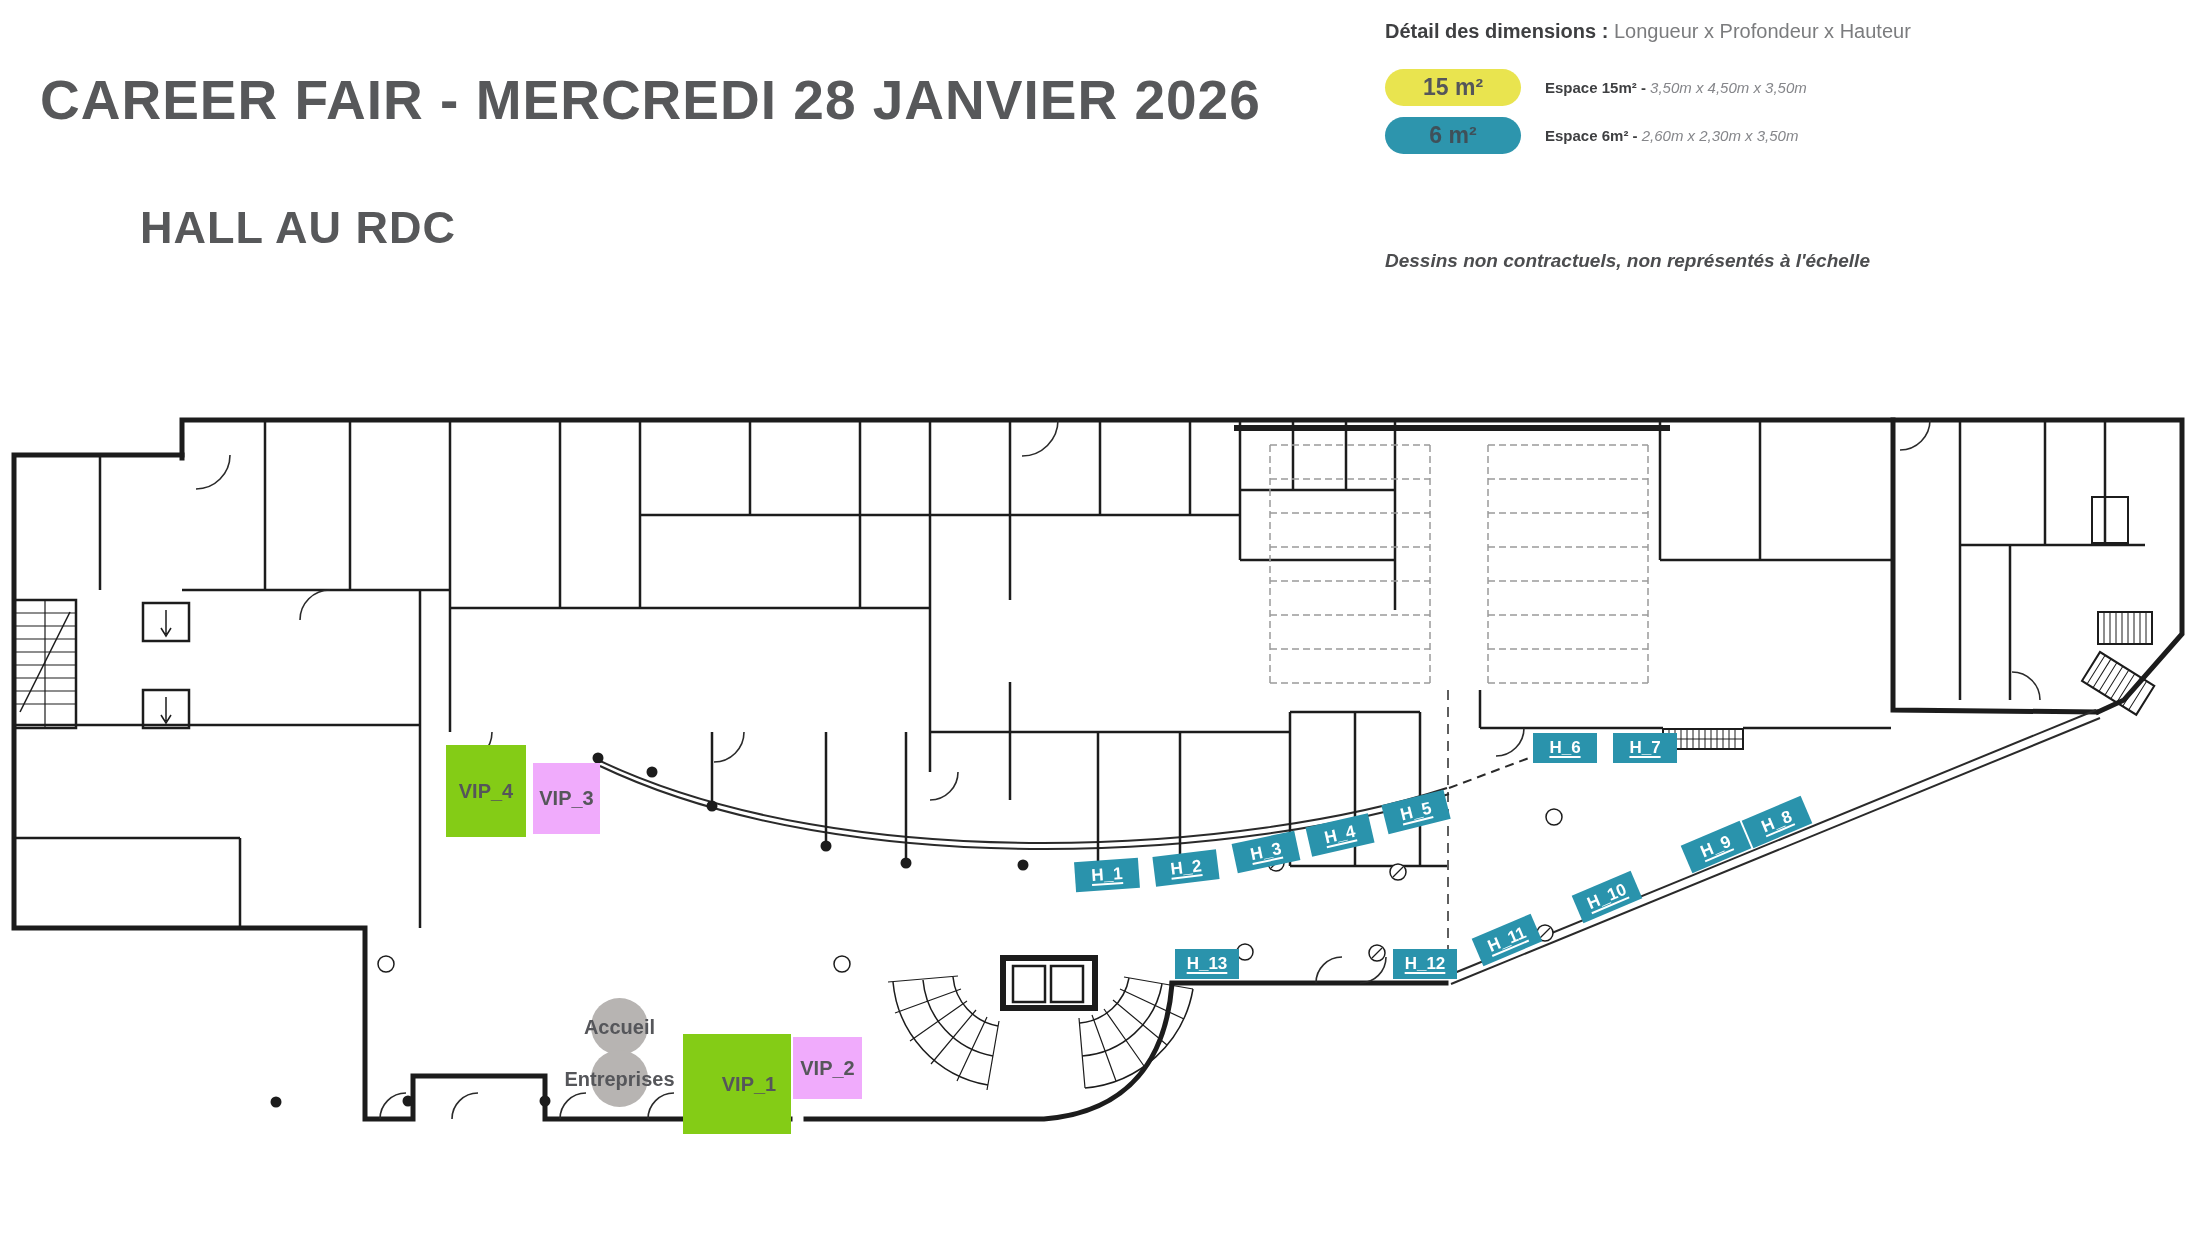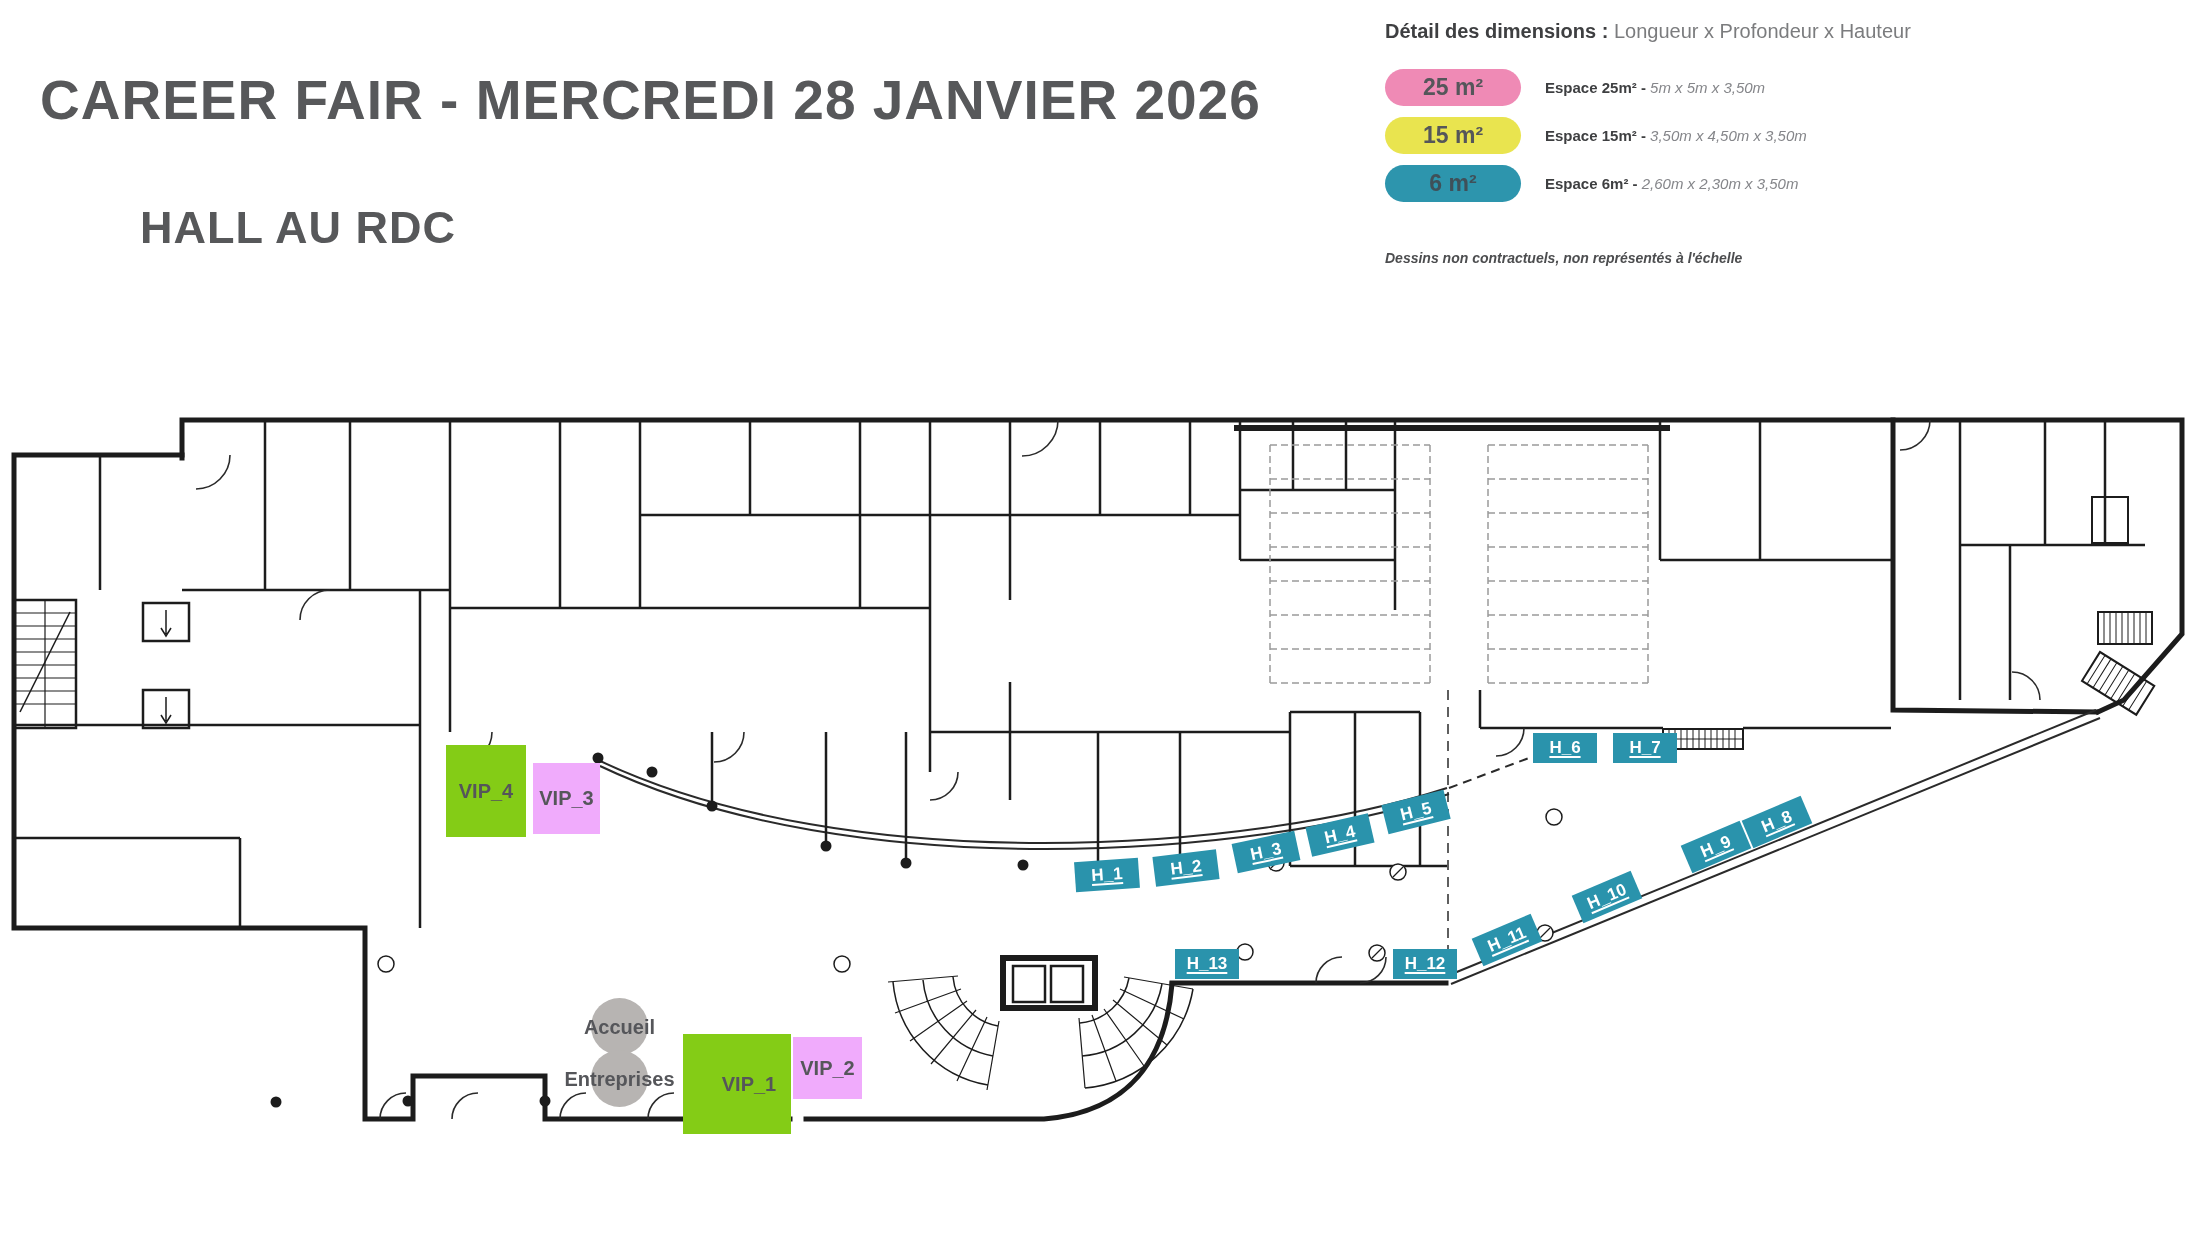--- a/index.html
+++ b/index.html
@@ -16,21 +16,21 @@
   .legend-head b{color:#3e3f41;}
   .lrow{display:flex;align-items:center;margin-bottom:11px;height:37px;}
   .pill{width:136px;height:37px;border-radius:19px;display:flex;align-items:center;
         justify-content:center;font-size:23px;font-weight:800;color:#55565a;flex:0 0 auto;}
   .pill.pink{background:#ef8ab5;}
   .pill.yellow{background:#e9e44f;}
   .pill.teal{background:#2d95ad;color:#3f5059;}
   .ldesc{margin-left:24px;font-size:15px;white-space:nowrap;}
   .ldesc b{color:#3e3f41;}
   .ldesc i{color:#85868a;}
-  .legend-note{position:absolute;left:1385px;top:250px;font-size:14px;font-weight:800;
+  .legend-note{position:absolute;left:1385px;top:250px;font-size:19px;font-weight:800;
                font-style:italic;color:#4c4d4f;white-space:nowrap;}
   
   .plan{position:absolute;left:0;top:0;width:2200px;height:1238px;}
   svg{position:absolute;left:0;top:0;}
   .booth{position:absolute;display:flex;align-items:center;justify-content:center;
          font-weight:800;color:#55565a;}
   .booth.pink{background:#84cc16;}
   .booth.yellow{background:#f0abfc;}
   .vip{font-size:20px;}
   .desk{position:absolute;width:57px;height:57px;border-radius:50%;background:#b7b4b2;}
@@ -47,27 +47,20 @@
 
   <div class="title">CAREER FAIR - MERCREDI 28 JANVIER 2026</div>
   <div class="subtitle">HALL AU RDC</div>
 
   <div class="legend">
     <div class="legend-head">
       <b>Détail des dimensions :</b>
       <span>Longueur x Profondeur x Hauteur</span>
     </div>
     <div class="lrow">
-      <div class="pill pink">25 m²</div>
-      <div class="ldesc">
-        <b>Espace 25m² -</b>
-        <i>5m x 5m x 3,50m</i>
-      </div>
-    </div>
-    <div class="lrow">
       <div class="pill yellow">15 m²</div>
       <div class="ldesc">
         <b>Espace 15m² -</b>
         <i>3,50m x 4,50m x 3,50m</i>
       </div>
     </div>
     <div class="lrow">
       <div class="pill teal">6 m²</div>
       <div class="ldesc">
         <b>Espace 6m² -</b>

